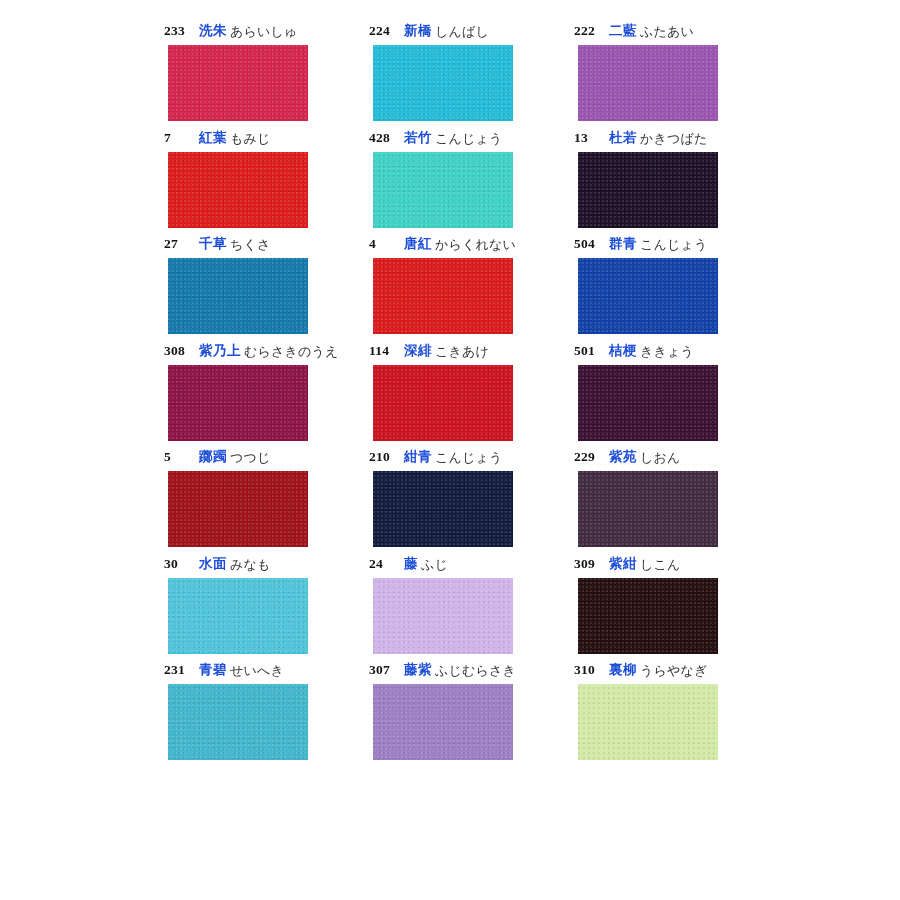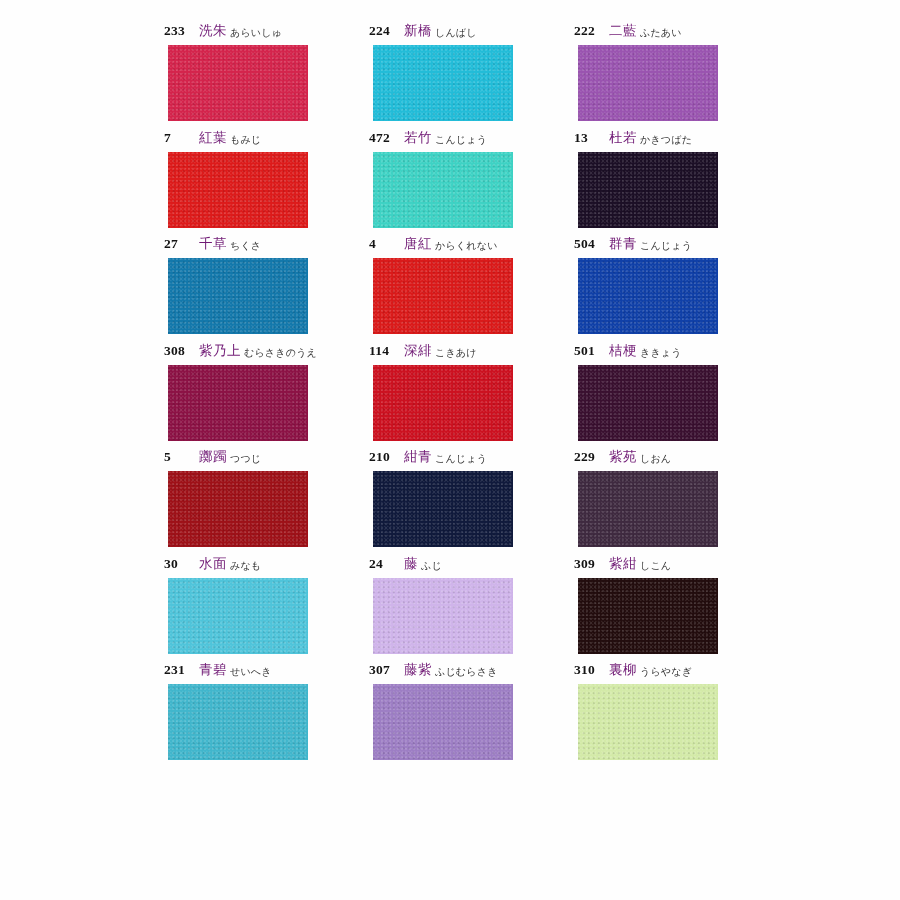--- a/index.html
+++ b/index.html
@@ -59,28 +59,28 @@
     text-align: left;
     font-family: "Liberation Serif", "DejaVu Serif", serif;
     font-weight: 700;
     font-size: 13.5px;
     letter-spacing: 0.2px;
     color: #141414;
   }
   .kanji {
     font-family: "DejaVu Sans", "Liberation Sans", sans-serif;
     font-size: 13.5px;
-    font-weight: 400;
+    font-weight: 700;
     margin-left: 7px;
-    color: #701a75;
+    color: #1d4ed8;
     letter-spacing: 0.5px;
   }
   .kana {
     font-family: "DejaVu Sans", "Liberation Sans", sans-serif;
-    font-size: 10px;
+    font-size: 13px;
     font-weight: 400;
     margin-left: 3px;
     color: #333333;
     letter-spacing: 0.2px;
     position: relative;
     top: 1px;
   }
 
   
   .swatch-wrap {
@@ -166,21 +166,21 @@
           <span class="code">7</span>
           <span class="kanji">紅葉</span>
           <span class="kana">もみじ</span>
         </div>
         <div class="swatch-wrap">
           <div class="swatch" style="background-color: rgb(221, 27, 27);"></div>
         </div>
       </div>
       <div class="cell">
         <div class="label">
-          <span class="code">472</span>
+          <span class="code">428</span>
           <span class="kanji">若竹</span>
           <span class="kana">こんじょう</span>
         </div>
         <div class="swatch-wrap">
           <div class="swatch" style="background-color: rgb(62, 210, 196);"></div>
         </div>
       </div>
       <div class="cell">
         <div class="label">
           <span class="code">13</span>

